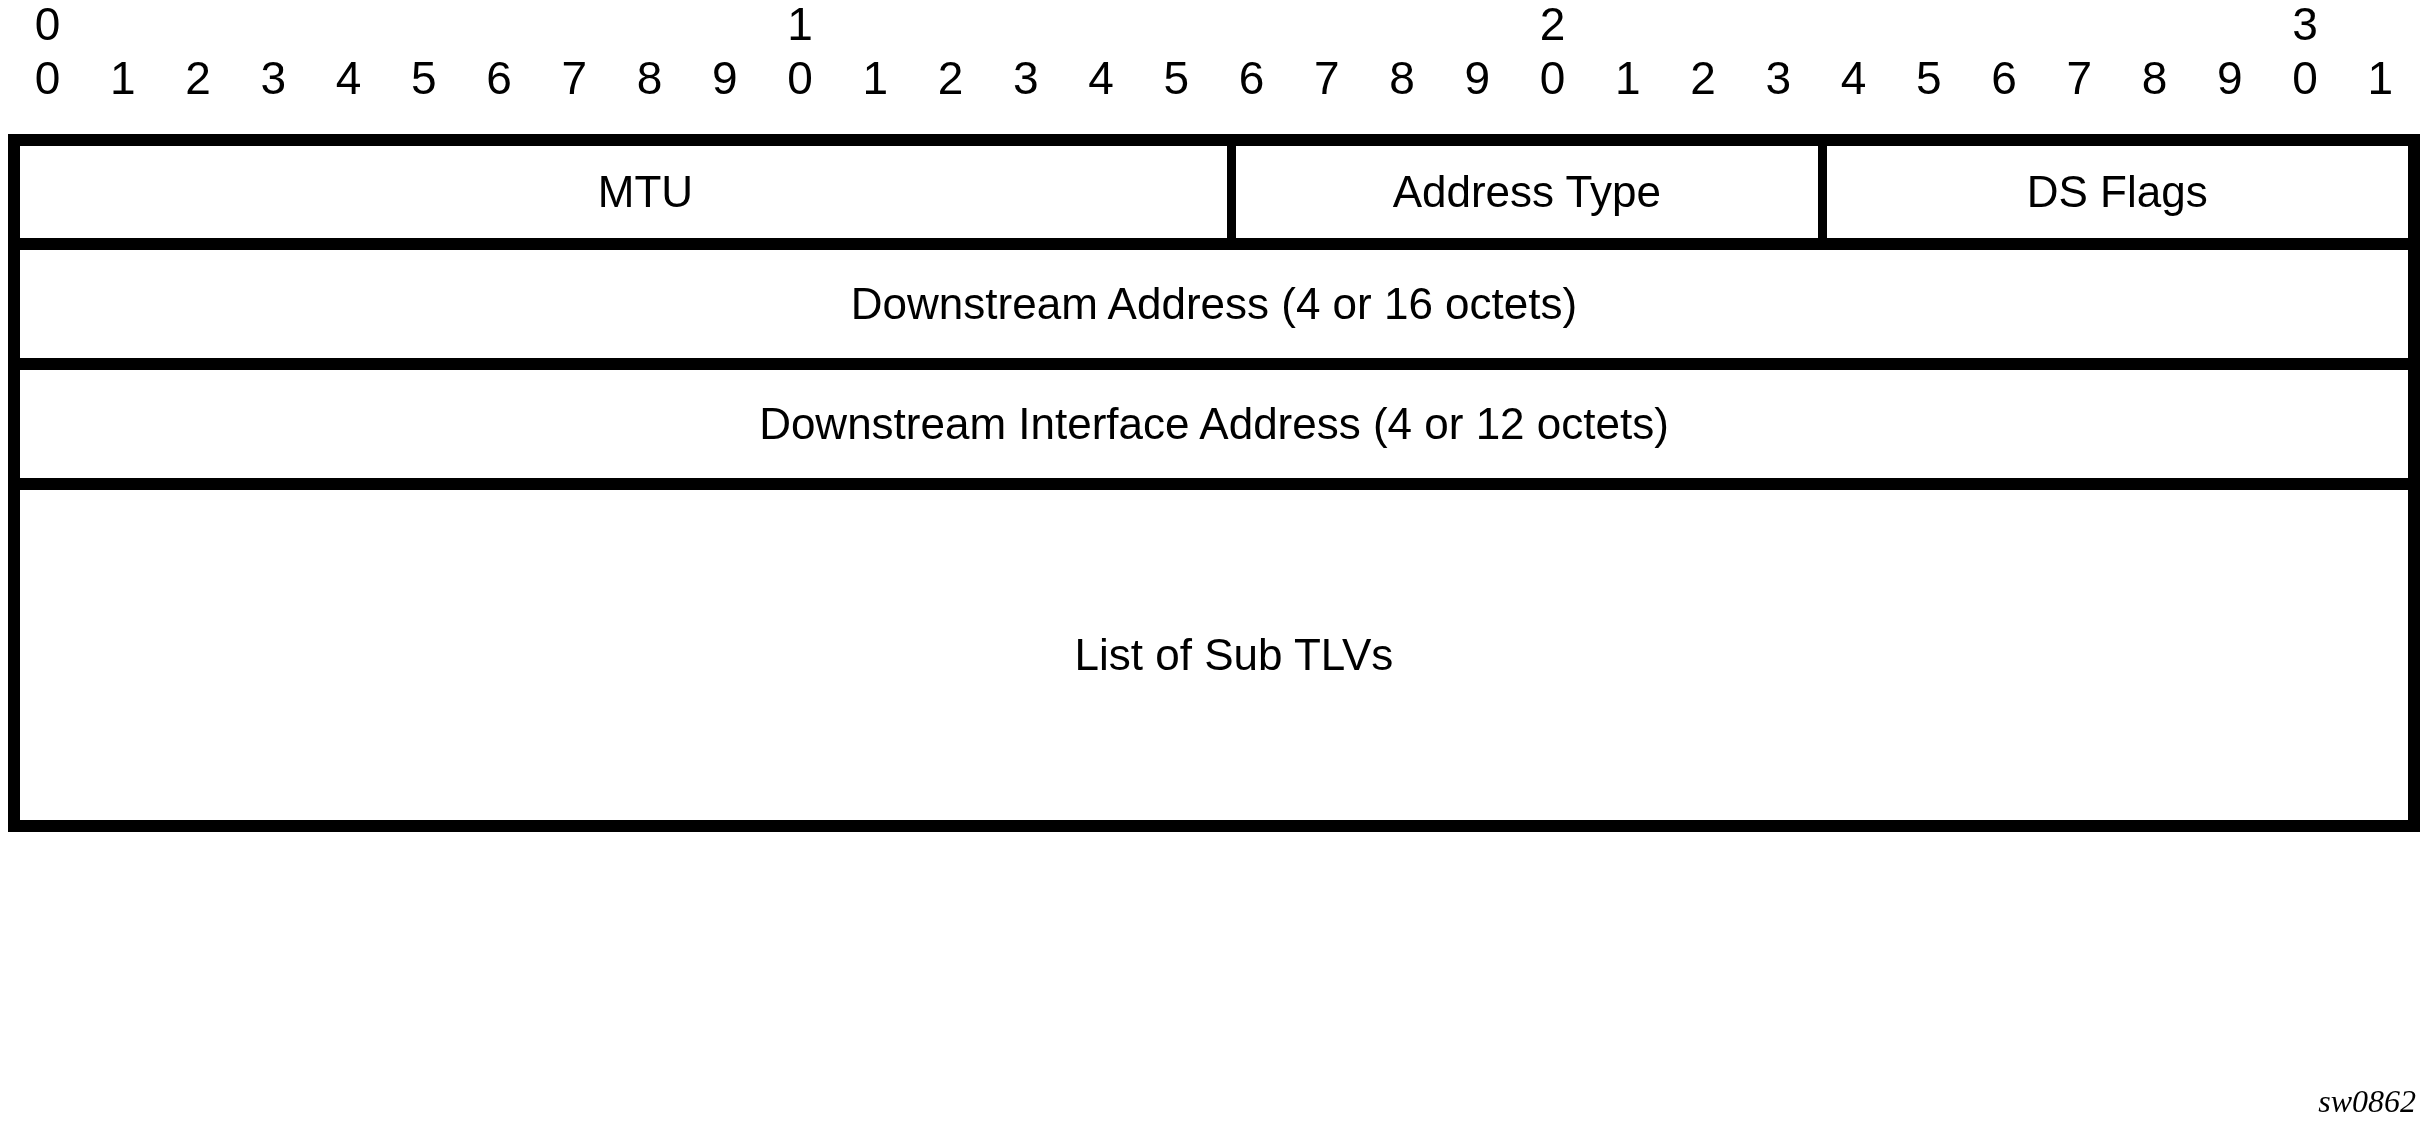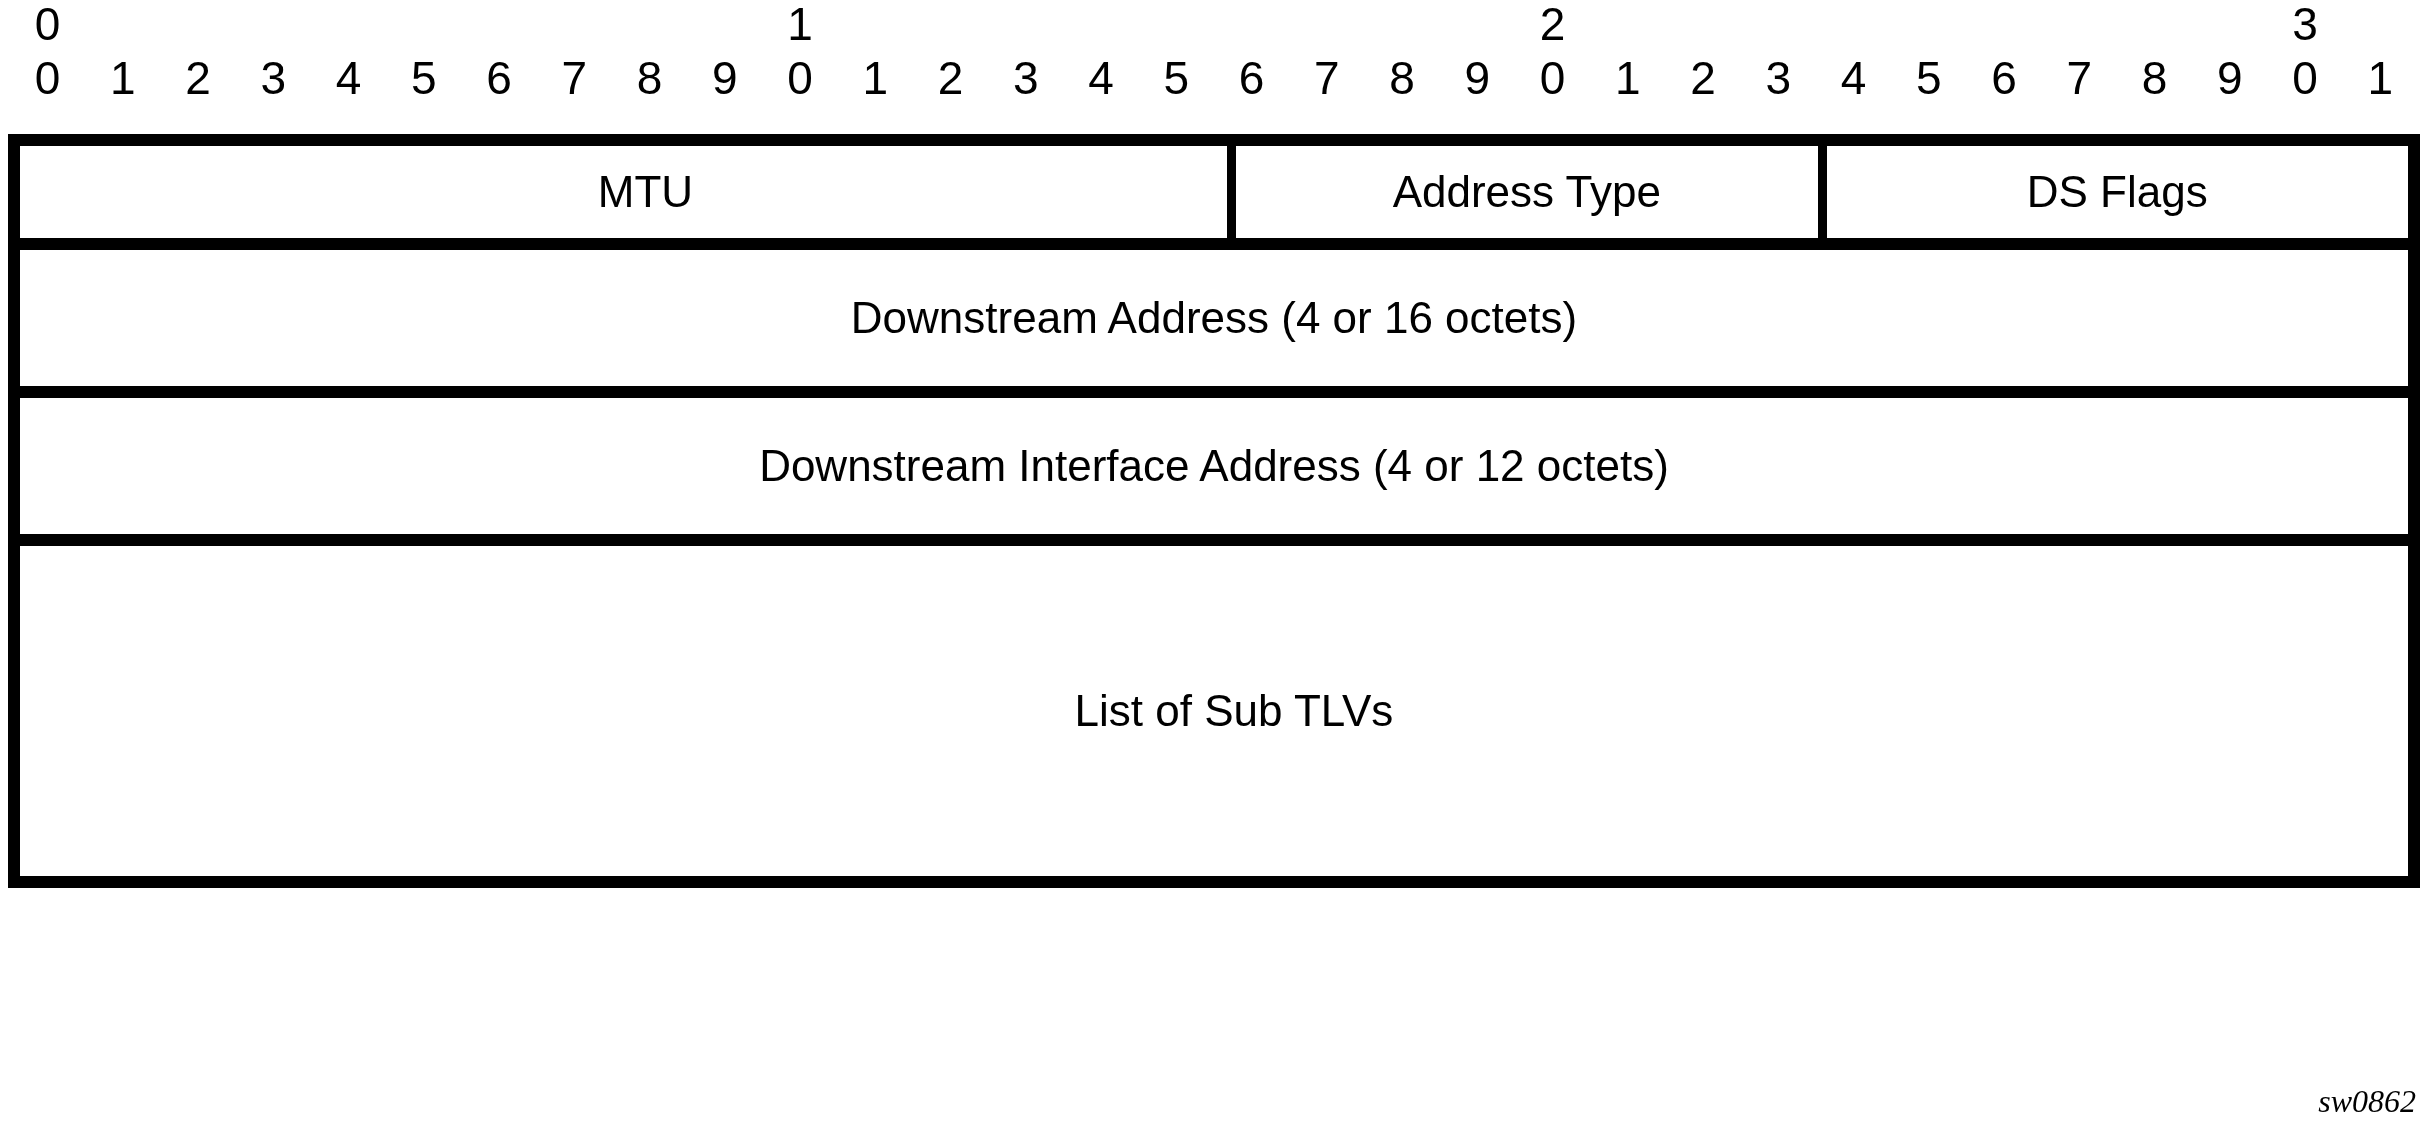--- a/index.html
+++ b/index.html
@@ -90,21 +90,21 @@
     text-align: center;
     white-space: nowrap;
     background: #ffffff;
   }
   .pcell:last-child {
     border-right: 0;
   }
 
   
   .h-std  { height: 104px; padding-left: 44px; }
-  .h-tall { height: 148px; }
+  .h-tall { height: 120px; }
   .h-big  { height: 330px; padding-left: 40px; }
 
   
   .w16 { flex: 16 1 0; }
   .w8  { flex: 8 1 0; }
   .w32 { flex: 32 1 0; }
 
   
   .caption {
     position: absolute;

